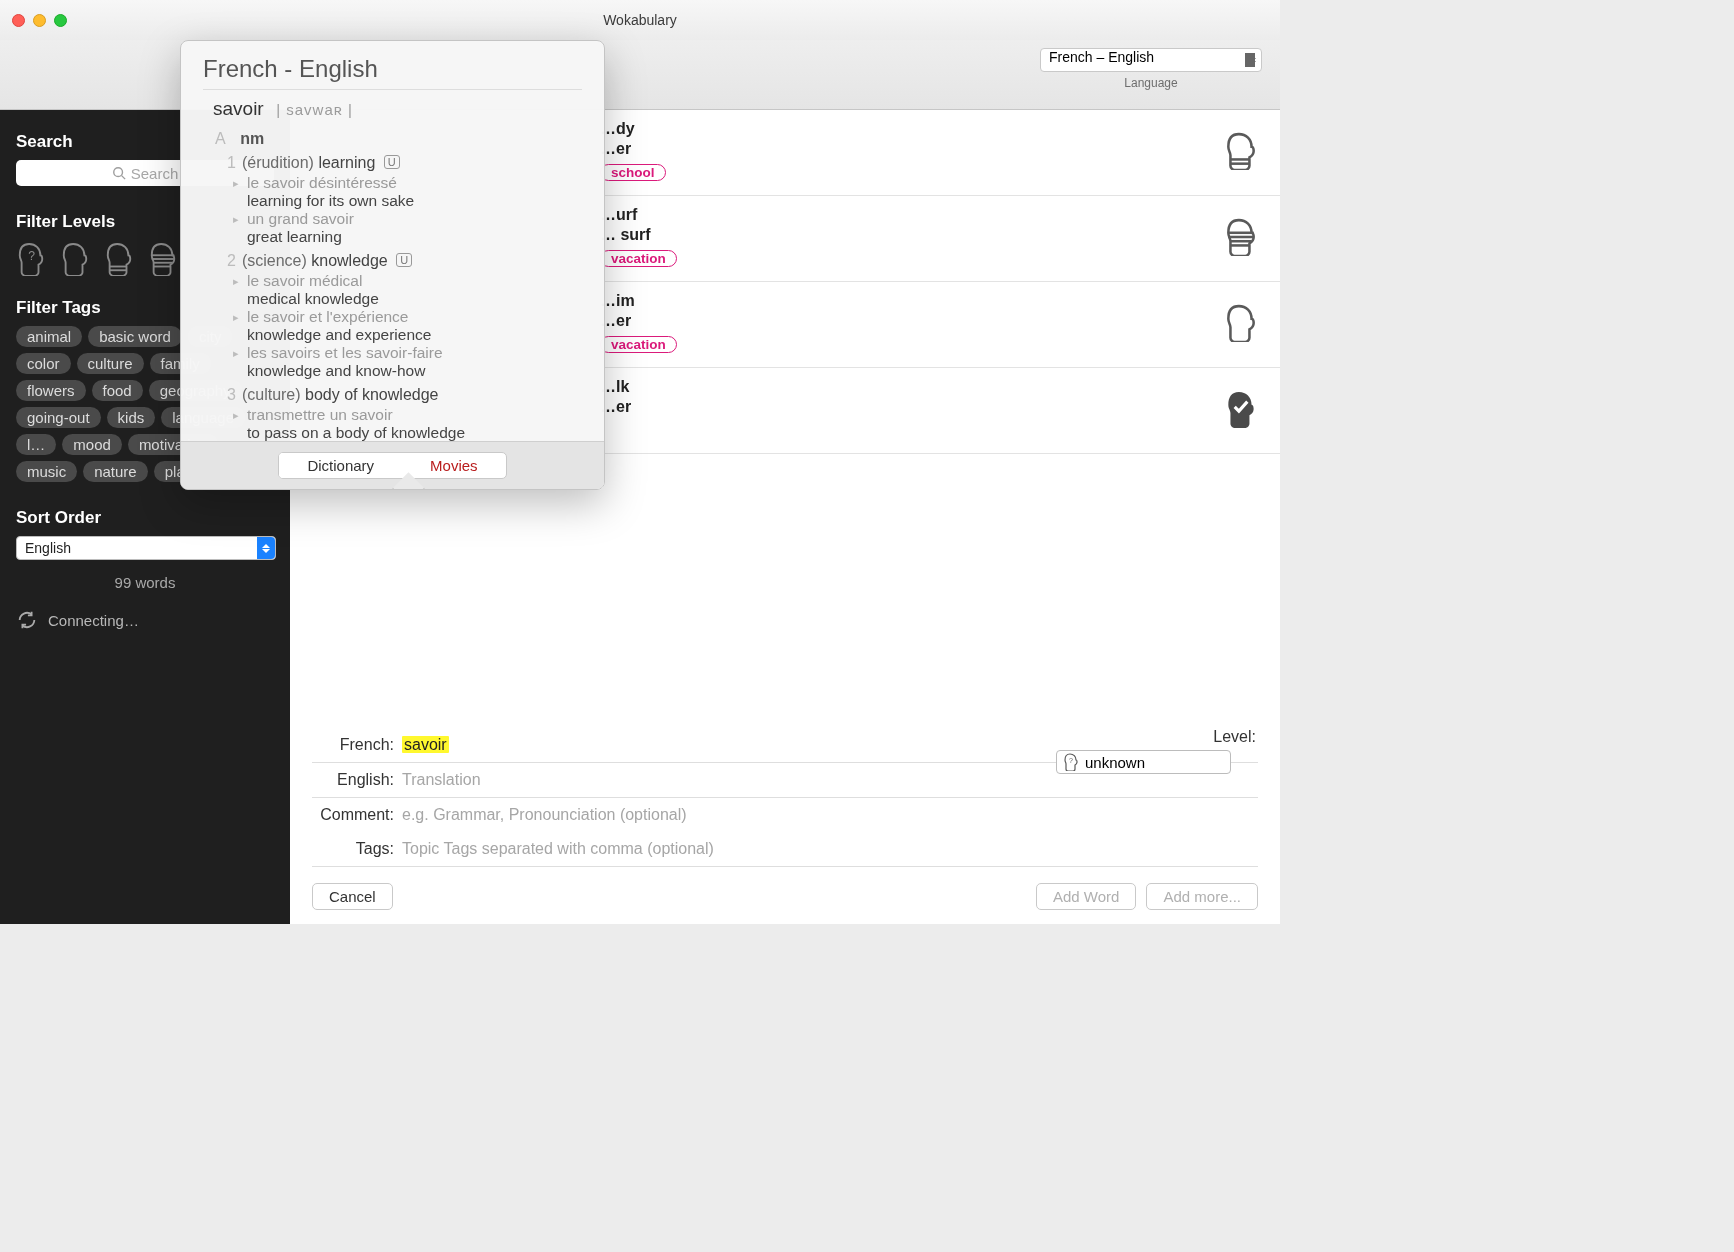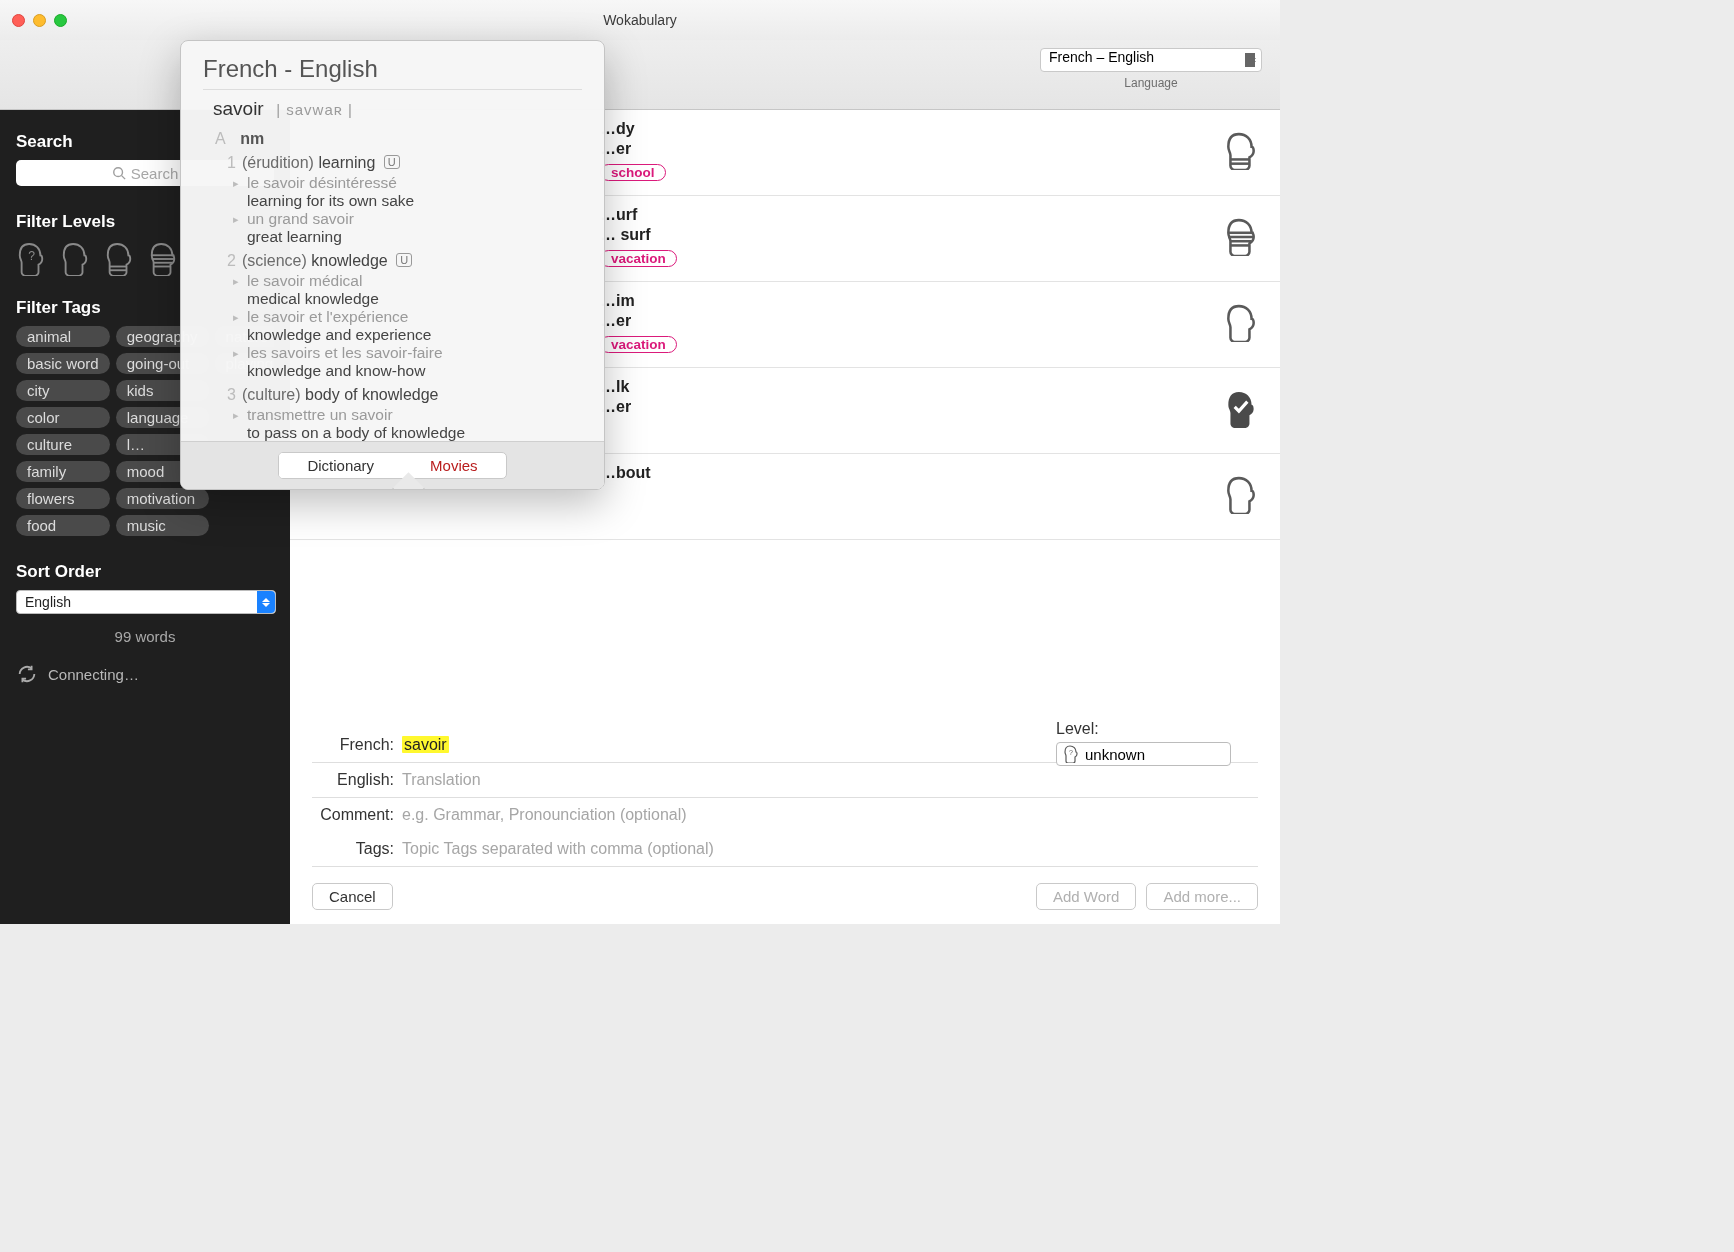--- a/index.html
+++ b/index.html
@@ -24,21 +24,21 @@
 .stepper::before { border-bottom-color:#555; align-self:center; width:0; height:0; margin-bottom:1px; }
 .stepper::after { border-top-color:#555; align-self:center; width:0; height:0; margin-top:1px; }
 .lang-label { text-align:center; font-size:12px; color:#6e6e6e; margin-top:4px; }
 
 
 .sidebar { position:absolute; top:110px; left:0; width:290px; bottom:0; background:#1f1f1f; color:#eaeaea; padding:12px 16px 0; overflow:hidden; }
 .sidebar h3 { font-size:17px; font-weight:600; margin:10px 0 8px; color:#fff; }
 .searchbox { background:#fff; border-radius:5px; height:26px; display:flex; align-items:center; justify-content:center; color:#a8a8a8; font-size:15px; gap:5px; }
 .level-icons { display:flex; gap:14px; margin:10px 0 6px; }
 .level-icons .head { width:30px; height:34px; }
-.tagwrap { display:flex; flex-wrap:wrap; gap:6px; margin-top:6px; max-height:220px; overflow:hidden;flex-direction:column; }
+.tagwrap { display:flex; flex-wrap:wrap; gap:6px; margin-top:6px; max-height:220px; overflow:hidden; }
 .tag { background:#4a4a4a; color:#dcdcdc; border-radius:12px; padding:2px 11px; font-size:15px; white-space:nowrap; }
 .sortsel { width:260px; height:24px; background:#fff; border:1px solid #bcbcbc; border-radius:4px; padding:0 22px 0 8px; font-size:14px; display:flex; align-items:center; position:relative; color:#222; }
 .sortsel .bluecap { position:absolute; right:0; top:0; bottom:0; width:18px; background:#1a82ff; border-radius:0 4px 4px 0; display:flex; flex-direction:column; align-items:center; justify-content:center; gap:1px; }
 .sortsel .bluecap::before,.sortsel .bluecap::after { content:""; border:4px solid transparent; }
 .sortsel .bluecap::before { border-bottom-color:#fff; margin-bottom:0; }
 .sortsel .bluecap::after { border-top-color:#fff; margin-top:0; }
 .wordcount { text-align:center; color:#a9a9a9; font-size:15px; margin-top:14px; }
 .connecting { display:flex; align-items:center; gap:10px; color:#b8b8b8; font-size:15px; margin-top:18px; }
 
 
@@ -53,21 +53,21 @@
 
 
 .head svg, .rowhead svg { width:100%; height:100%; }
 
 
 .form { position:absolute; left:12px; right:12px; bottom:14px; background:#fff; padding:8px 10px 0; }
 .form-row { display:flex; align-items:center; border-bottom:1px solid #dedede; padding:8px 0; font-size:16px; }
 .form-row .lbl { width:90px; text-align:right; color:#333; padding-right:8px; }
 .form-row .val { flex:1; color:#a6a6a6; }
 .hl { background:#fff82e; color:#222; padding:0 2px; border-radius:1px; }
-.form-right { position:absolute; right:12px; top:0; width:200px; }
+.form-right { position:absolute; right:12px; top:8px; width:200px;text-align:right; }
 .levelsel { width:175px; height:24px; background:#fff; border:1px solid #bcbcbc; border-radius:4px; display:flex; align-items:center; padding-left:6px; font-size:15px; position:relative; margin-top:4px; }
 .formbuttons { display:flex; gap:10px; margin-top:16px; }
 .btn { background:#fff; border:1px solid #c9c9c9; border-radius:5px; padding:4px 16px; font-size:15px; color:#333; }
 .btn.ghost { color:#b0b0b0; }
 .buttons-right { display:flex; gap:10px; margin-left:auto;align-items:center; }
 
 
 .popover { position:absolute; left:180px; top:40px; width:425px; height:450px; background:rgba(246,246,246,0.98); border:1px solid #c4c4c4; border-radius:8px; box-shadow:0 14px 40px rgba(0,0,0,0.25); overflow:hidden; z-index:50; }
 .popover::after { content:""; position:absolute; bottom:-11px; left:216px; width:22px; height:22px; background:#e9e9e9; border-right:1px solid #c4c4c4; border-bottom:1px solid #c4c4c4; transform:rotate(45deg); }
 .pop-body { padding:14px 22px 0; height:400px; overflow:hidden; color:#555; }
@@ -221,27 +221,20 @@
           </svg></div>
       </div>
       <div class="wrow">
         <div class="ft">…lk</div>
         <div class="tt">…er</div>
         <div class="rowhead"><svg viewBox="0 0 32 36">
             <path d="M26 14c0-7-5-12-12-12S4 7 4 14c0 4 2 5 2 8v10c0 2 2 4 4 4h10c2 0 4-2 4-4V24c2-1 4-3 4-6 0 0 0-4-2-4z" fill="#4a4a4a"></path>
             <path d="M10 16l4 4 8-9" fill="none" stroke="#fff" stroke-width="3"></path>
           </svg></div>
       </div>
-      <div class="wrow">
-        <div class="ft">…bout</div>
-        <div class="tt"></div>
-        <div class="rowhead"><svg viewBox="0 0 32 36">
-            <path d="M26 14c0-7-5-12-12-12S4 7 4 14c0 4 2 5 2 8v10c0 2 2 4 4 4h10c2 0 4-2 4-4V24c2-1 4-3 4-6 0 0 0-4-2-4z" fill="none" stroke="#5a5a5a" stroke-width="2.4"></path>
-          </svg></div>
-      </div>
     </div>
 
   <div class="form">
     <div style="display:flex;">
       <div style="flex:1;">
         <div class="form-row">
           <div class="lbl">French:</div>
           <div class="val"><span class="hl">savoir</span></div>
         </div>
         <div class="form-row">

